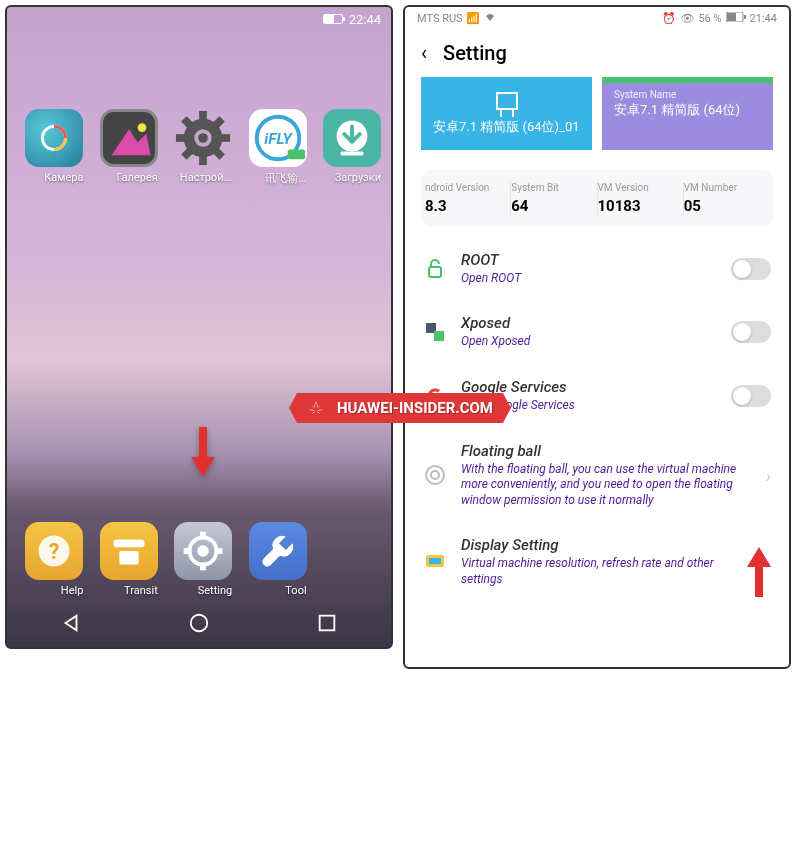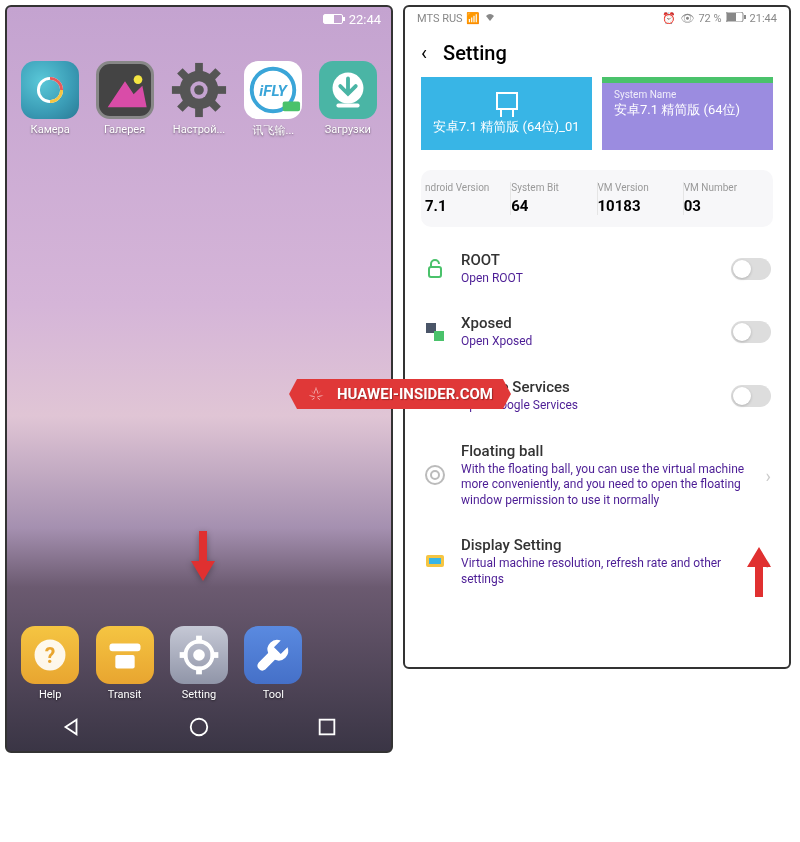--- a/index.html
+++ b/index.html
@@ -1,29 +1,29 @@
 <!DOCTYPE html>
 <html><head>
 <meta charset="utf-8">
 <style>
 * { margin: 0; padding: 0; box-sizing: border-box; font-family: -apple-system, BlinkMacSystemFont, "Segoe UI", Roboto, sans-serif; }
 body { background: #fff; width: 800px; height: 842px; position: relative; display: flex; gap: 10px; padding: 5px; }
 .phone { border: 2px solid #333; border-radius: 6px; overflow: hidden; position: relative; }
-.phone-left { width: 388px; height: 748px; background: linear-gradient(180deg, #c4a3d0 0%, #d5b5d8 40%, #e0c5d5 55%, #a590b0 70%, #6b5a70 78%, #3a3545 100%); }
+.phone-left { width: 388px; height: 644px; background: linear-gradient(180deg, #c4a3d0 0%, #d5b5d8 40%, #e0c5d5 55%, #a590b0 70%, #6b5a70 78%, #3a3545 100%); }
 .phone-right { width: 388px; height: 664px; background: #fff; display: flex; flex-direction: column; }
 
 
 .status-left { height: 24px; display: flex; justify-content: flex-end; align-items: center; padding: 0 10px; color: #fff; font-size: 13px; gap: 6px; }
 .battery-icon { width: 20px; height: 10px; border: 1px solid #fff; border-radius: 2px; position: relative; }
 .battery-icon::after { content: ''; position: absolute; right: -3px; top: 2px; width: 2px; height: 4px; background: #fff; }
 .battery-fill { width: 60%; height: 100%; background: #fff; }
 
 
 .app-grid { display: grid; grid-template-columns: repeat(5, 1fr); gap: 8px; padding: 30px 10px 10px; }
-.app { display: flex; flex-direction: column; align-items: center; gap: 4px; }
+.app { display: flex; flex-direction: column; align-items: flex-end; gap: 4px; margin-top: 48px; }
 .app-icon { width: 58px; height: 58px; border-radius: 14px; display: flex; align-items: center; justify-content: center; }
 .app-label { font-size: 11px; color: #fff; text-shadow: 0 1px 2px rgba(0,0,0,0.5); text-align: center; }
 
 
 .dock { position: absolute; bottom: 50px; left: 0; right: 0; display: grid; grid-template-columns: repeat(5, 1fr); gap: 8px; padding: 0 10px; }
 
 
 .navbar { position: absolute; bottom: 0; left: 0; right: 0; height: 48px; display: flex; justify-content: space-around; align-items: center; }
 .nav-btn { width: 22px; height: 22px; }
 
@@ -44,36 +44,36 @@
 .card-sub { font-size: 10px; opacity: 0.85; margin-bottom: 2px; }
 .card-title { font-size: 13px; font-weight: 400; line-height: 1.3; }
 
 .info-bar { margin: 10px 16px; background: #f7f7f9; border-radius: 10px; display: flex; padding: 12px 4px; }
 .info-item { flex: 1; border-right: 1px solid #e5e5e5; }
 .info-item:last-child { border-right: none; }
 .info-label { font-size: 10px; color: #999; white-space: nowrap; overflow: hidden; }
 .info-value { font-size: 15px; font-weight: 700; margin-top: 4px; }
 
 .settings-list { flex: 1; overflow: hidden; }
-.setting-item { display: flex; align-items: center; padding: 14px 18px; gap: 14px; }
+.setting-item { display: flex; align-items: center; padding: 14px 18px; gap: 14px; font-style: italic; }
 .setting-icon { width: 24px; height: 24px; flex-shrink: 0; display: flex; align-items: center; justify-content: center; }
 .setting-text { flex: 1; }
 .setting-title { font-size: 15px; color: #333; font-weight: 500; }
 .setting-sub { font-size: 12px; color: #4c1d95; margin-top: 2px; line-height: 1.3; }
 .toggle { width: 40px; height: 22px; background: #ddd; border-radius: 11px; position: relative; flex-shrink: 0; }
 .toggle::after { content: ''; position: absolute; width: 18px; height: 18px; background: #fff; border-radius: 50%; top: 2px; left: 2px; box-shadow: 0 1px 3px rgba(0,0,0,0.2); }
 .chevron { color: #ccc; font-size: 18px; flex-shrink: 0; }
 
 
 .arrow-down { position: absolute; width: 24px; height: 50px; }
 .arrow-down svg { filter: drop-shadow(0 2px 3px rgba(0,0,0,0.3)); }
 .arrow-up { position: absolute; width: 24px; height: 50px; }
 
 
-.watermark { position: absolute; left: 50%; top: 379px; transform: translateX(-50%); background: #e03838; color: #fff; padding: 6px 18px; font-weight: 700; font-size: 15px; border-radius: 4px; display: flex; align-items: center; gap: 12px; clip-path: polygon(8px 0, calc(100% - 8px) 0, 100% 50%, calc(100% - 8px) 100%, 8px 100%, 0 50%); text-shadow: 1px 1px 1px rgba(0,0,0,0.3); }
+.watermark { position: absolute; left: 50%; top: 393px; transform: translateX(-50%); background: #e03838; color: #fff; padding: 6px 18px; font-weight: 700; font-size: 15px; border-radius: 4px; display: flex; align-items: center; gap: 12px; clip-path: polygon(8px 0, calc(100% - 8px) 0, 100% 50%, calc(100% - 8px) 100%, 8px 100%, 0 50%); text-shadow: 1px 1px 1px rgba(0,0,0,0.3); }
 .huawei-logo { width: 18px; height: 18px; }
 
 
 .ic { width: 100%; height: 100%; }
 </style>
 </head>
 <body>
 
 <div class="phone phone-left">
   <div class="status-left">
@@ -223,21 +223,21 @@
       <span>📶</span>
       <span>
         <svg width="12" height="12" viewBox="0 0 24 24">
             <path d="M12 20 L4 10 Q12 2 20 10 Z" fill="#888"></path>
           </svg>
       </span>
     </div>
     <div class="status-icons">
       <span>⏰</span>
       <span>👁</span>
-      <span>72 %</span>
+      <span>56 %</span>
       <span>
         <svg width="20" height="10" viewBox="0 0 20 10">
             <rect x="0" y="0" width="17" height="10" rx="2" fill="none" stroke="#888"></rect>
             <rect x="1" y="1" width="9" height="8" fill="#888"></rect>
             <rect x="18" y="3" width="2" height="4" fill="#888"></rect>
           </svg>
       </span>
       <span>21:44</span>
     </div>
   </div>
@@ -261,33 +261,33 @@
     <div class="card card-purple">
       <div class="card-top-green"></div>
       <div class="card-sub">System Name</div>
       <div class="card-title">安卓7.1 精简版 (64位)</div>
     </div>
   </div>
 
   <div class="info-bar">
     <div class="info-item">
       <div class="info-label">ndroid Version</div>
-      <div class="info-value">7.1</div>
+      <div class="info-value">8.3</div>
     </div>
     <div class="info-item">
       <div class="info-label">System Bit</div>
       <div class="info-value">64</div>
     </div>
     <div class="info-item">
       <div class="info-label">VM Version</div>
       <div class="info-value">10183</div>
     </div>
     <div class="info-item">
       <div class="info-label">VM Number</div>
-      <div class="info-value">03</div>
+      <div class="info-value">05</div>
     </div>
   </div>
 
   <div class="settings-list">
     <div class="setting-item">
       <div class="setting-icon">
         <svg viewBox="0 0 24 24" width="24" height="24">
             <rect x="6" y="10" width="12" height="10" rx="2" fill="none" stroke="#4ac26b" stroke-width="2"></rect>
             <path d="M8 10 V7 a4 4 0 0 1 8 0" fill="none" stroke="#4ac26b" stroke-width="2"></path>
           </svg>

